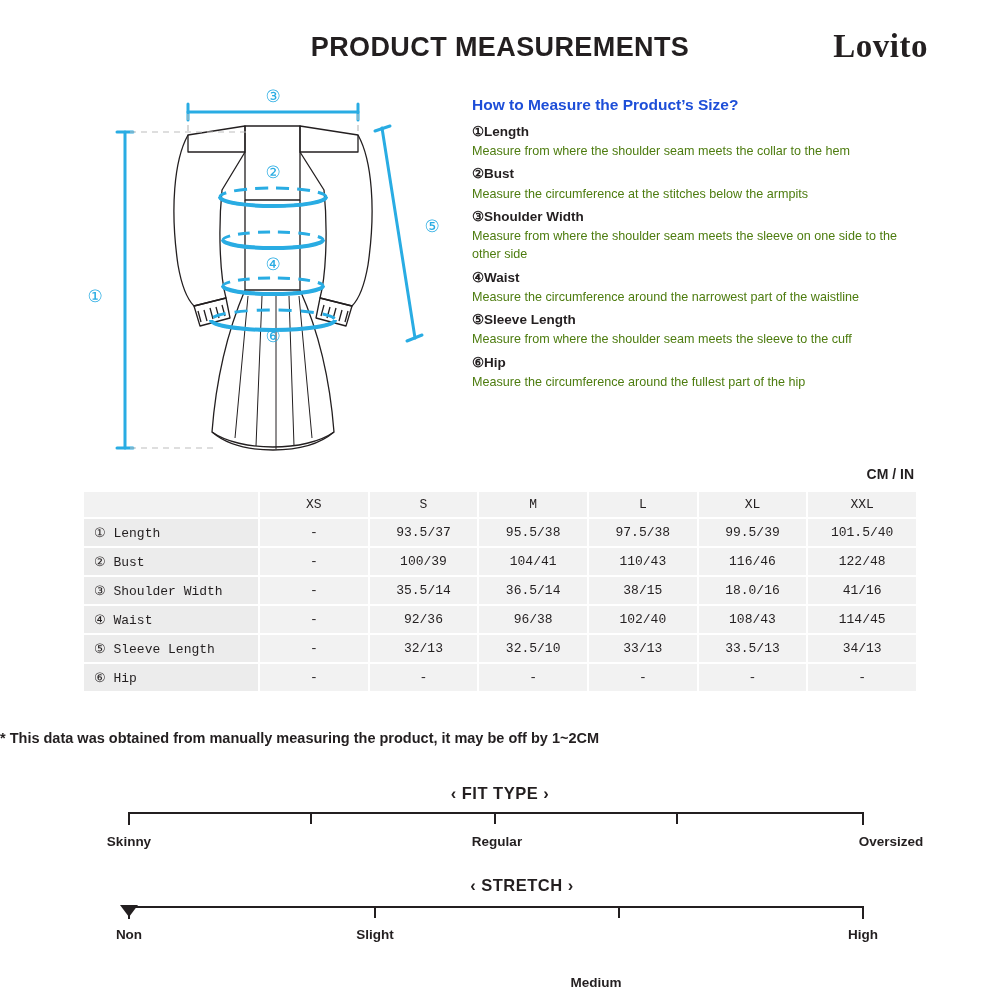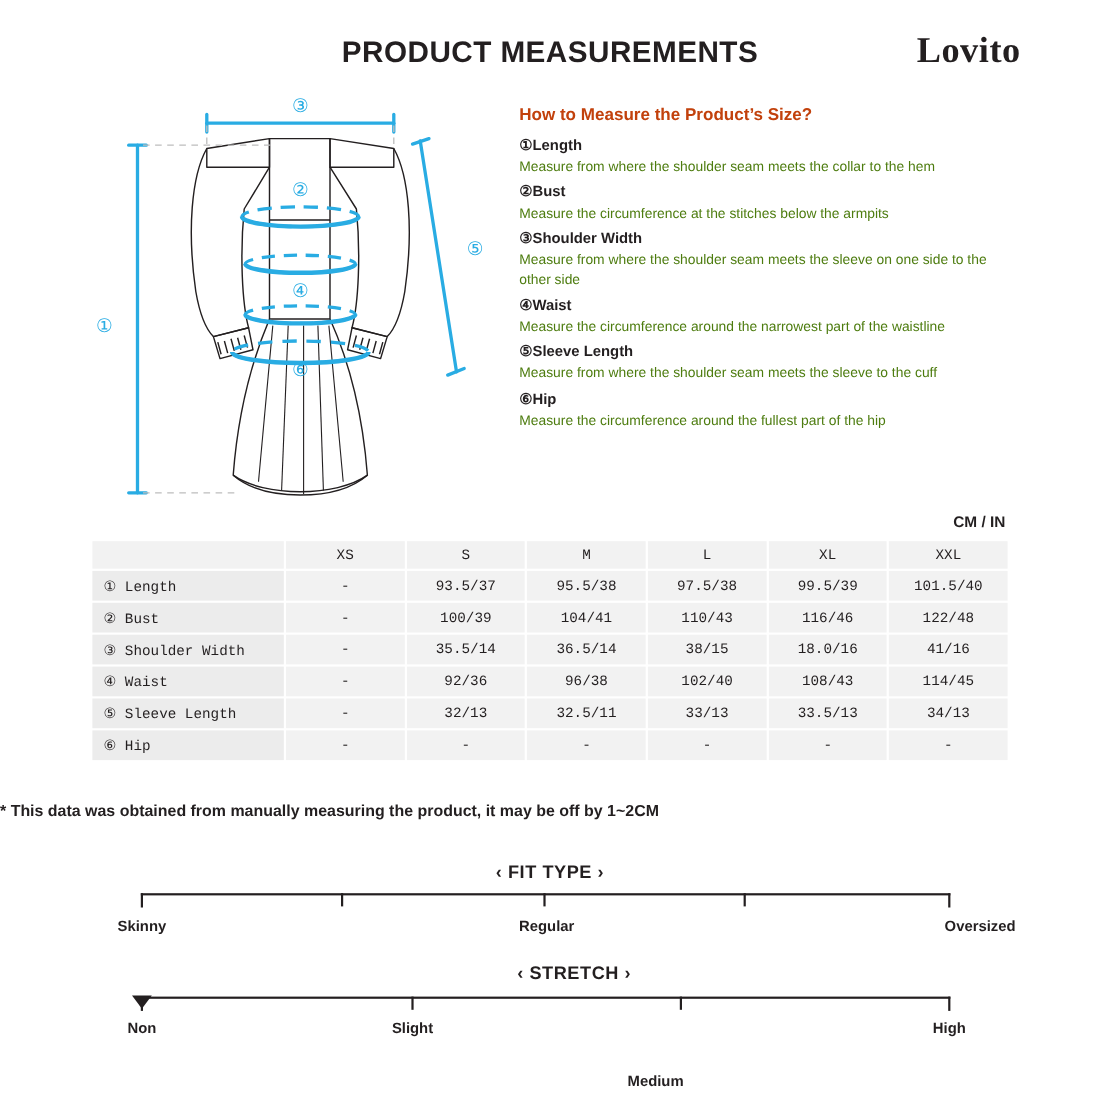--- a/index.html
+++ b/index.html
@@ -44,21 +44,21 @@
   
   .howto {
     position: absolute;
     left: 472px; top: 96px;
     width: 440px;
   }
   .howto h2 {
     margin: 0 0 9px 0;
     font-size: 15.5px;
     font-weight: bold;
-    color: #c2410c;
+    color: #1d4ed8;
   }
   .howto .item-title {
     font-size: 13.5px;
     font-weight: bold;
     color: #231f20;
     margin-top: 5px;
     line-height: 1.35;
   }
   .howto .item-desc {
     font-size: 12.6px;
@@ -336,21 +336,21 @@
           <td>92/36</td>
           <td>96/38</td>
           <td>102/40</td>
           <td>108/43</td>
           <td>114/45</td>
         </tr>
         <tr>
           <td class="rowhdr">⑤ Sleeve Length</td>
           <td>-</td>
           <td>32/13</td>
-          <td>32.5/11</td>
+          <td>32.5/10</td>
           <td>33/13</td>
           <td>33.5/13</td>
           <td>34/13</td>
         </tr>
         <tr>
           <td class="rowhdr">⑥ Hip</td>
           <td>-</td>
           <td>-</td>
           <td>-</td>
           <td>-</td>

